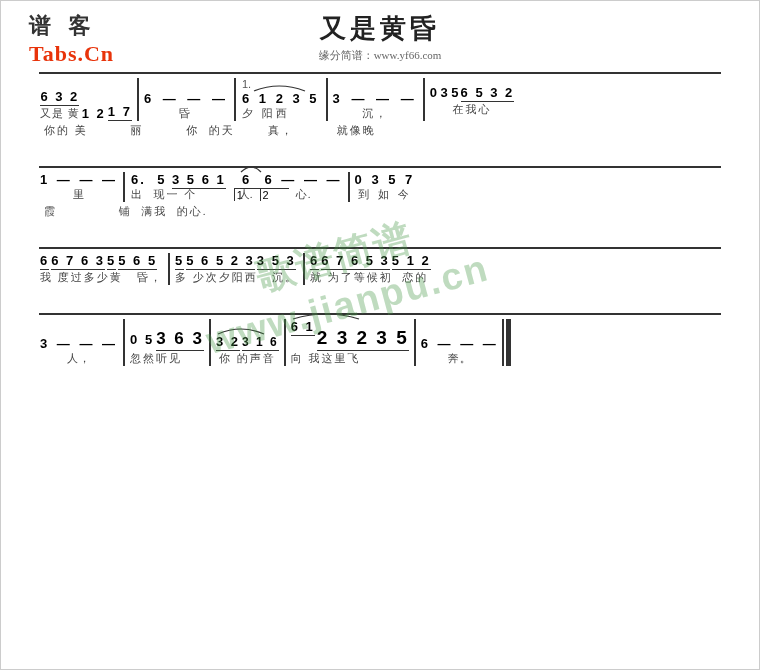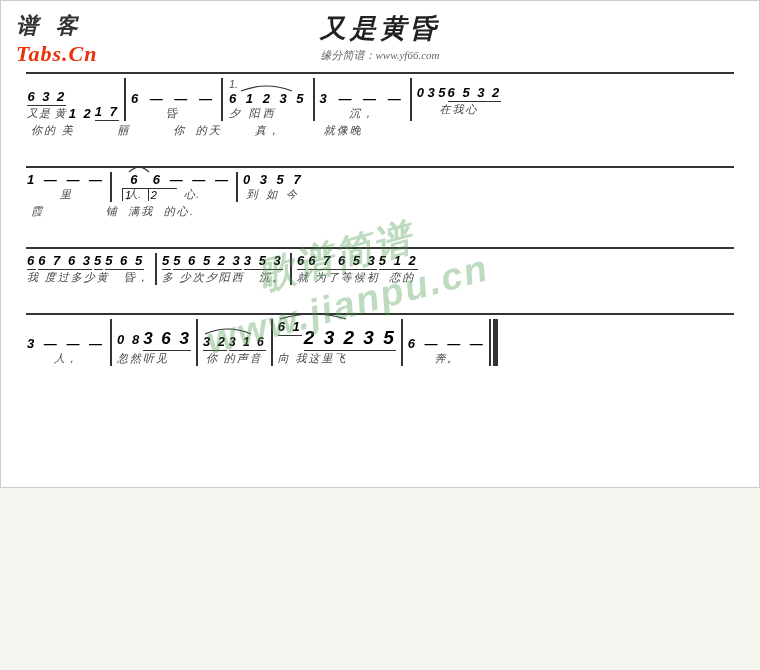--- a/index.html
+++ b/index.html
@@ -6,26 +6,25 @@
     body {
       width: 760px;
       height: 670px;
       background: #f5f5f0;
       font-family: 'SimSun', 'Song', serif;
       overflow: hidden;
       position: relative;
     }
     .page {
       width: 760px;
-      height: 488px;
+      height: 670px;
       background: white;
       border: 1px solid #ccc;
       position: relative;
-      padding: 10px 15px;
-      font-style: italic;
+      padding: 10px 28px;
     }
     .header {
       display: flex;
       justify-content: center;
       align-items: flex-start;
       margin-bottom: 4px;
       position: relative;
     }
     .site-logo {
       position: absolute;
@@ -189,20 +188,24 @@
     <div class="music-section" style="padding-bottom:4px;">
       <div style="display:flex; align-items:flex-end; padding: 4px 0 0 0; position:relative;">
 
         <div style="display:flex; flex-direction:column; align-items:center; margin:0 1px;">
           <div style="font-size:13px;font-weight:bold;font-family:Arial,sans-serif;letter-spacing:3px;">1 — — —</div>
           <div style="font-size:11px;font-family:SimSun,serif;color:#444;letter-spacing:1px;">里</div>
         </div>
 
         <div style="width:2px;background:#333;align-self:stretch;margin:0 4px;"></div>
 
+        <div style="display:flex; flex-direction:column; align-items:flex-start; margin:0 2px;">
+          <div style="font-size:13px;font-weight:bold;font-family:Arial,sans-serif;letter-spacing:2px;">6.&nbsp; 5 <span style="border-bottom:1.5px solid #333;padding-bottom:1px;">3 5 6 1</span></div>
+          <div style="font-size:11px;font-family:SimSun,serif;color:#444;letter-spacing:2px;">出&nbsp; 现一 个</div>
+        </div>
 
         <div style="position:relative; margin:0 4px;">
           <div style="width:2px;background:#333;height:100%;"></div>
           <div style="position:absolute;top:-14px;left:2px;font-size:11px;border-top:1.5px solid #333;border-left:1.5px solid #333;padding:0 20px 0 2px;white-space:nowrap;">1</div>
         </div>
 
         <div style="display:flex; flex-direction:column; align-items:center; margin:0 1px;position:relative;">
 
           <svg width="24" height="12" style="position:absolute;top:-10px;left:0px;" viewBox="0 0 24 12">
             <path d="M2,10 Q12,0 22,10" fill="none" stroke="#333" stroke-width="1.2"></path>
@@ -281,21 +284,21 @@
 
         <div style="display:flex; flex-direction:column; align-items:center; margin:0 1px;">
           <div style="font-size:13px;font-weight:bold;font-family:Arial,sans-serif;letter-spacing:3px;">3 — — —</div>
           <div style="font-size:11px;font-family:SimSun,serif;color:#444;letter-spacing:1px;">人，</div>
         </div>
 
         <div style="width:2px;background:#333;align-self:stretch;margin:0 4px;"></div>
 
         <div style="display:flex; flex-direction:column; align-items:flex-start; margin:0 1px;">
           <div style="display:flex;align-items:baseline;gap:2px;">
-            <span style="font-size:13px;font-weight:bold;font-family:Arial,sans-serif;letter-spacing:2px;">0 8</span>
+            <span style="font-size:13px;font-weight:bold;font-family:Arial,sans-serif;letter-spacing:2px;">0 5</span>
             <span style="font-size:17px;font-weight:bold;font-family:Arial,sans-serif;border-bottom:1.5px solid #333;padding-bottom:1px;letter-spacing:2px;">3 6 3</span>
           </div>
           <div style="font-size:11px;font-family:SimSun,serif;color:#444;letter-spacing:2px;">忽然听见</div>
         </div>
 
         <div style="width:2px;background:#333;align-self:stretch;margin:0 4px;"></div>
 
         <div style="display:flex; flex-direction:column; align-items:center; margin:0 1px; position:relative;">
           <svg width="50" height="12" style="position:absolute;top:-10px;left:0px;" viewBox="0 0 50 12">
             <path d="M2,10 Q25,0 48,10" fill="none" stroke="#333" stroke-width="1.2"></path>

